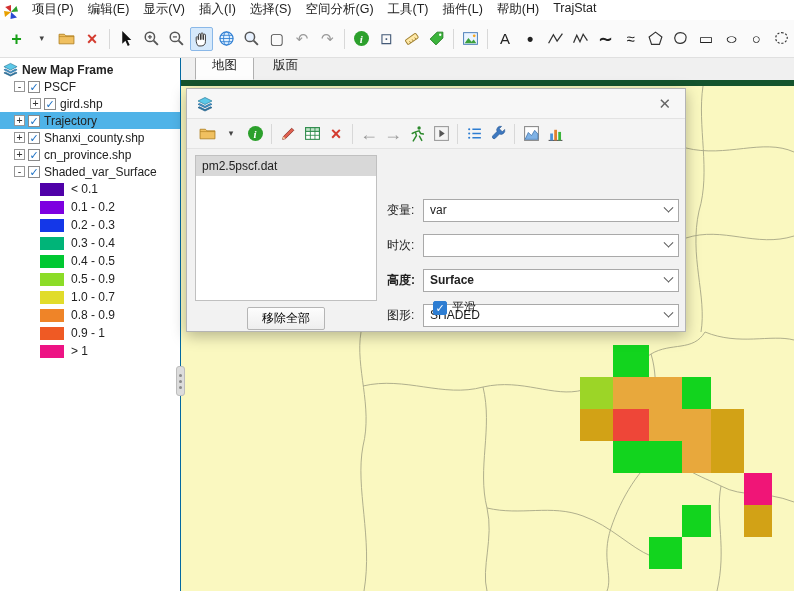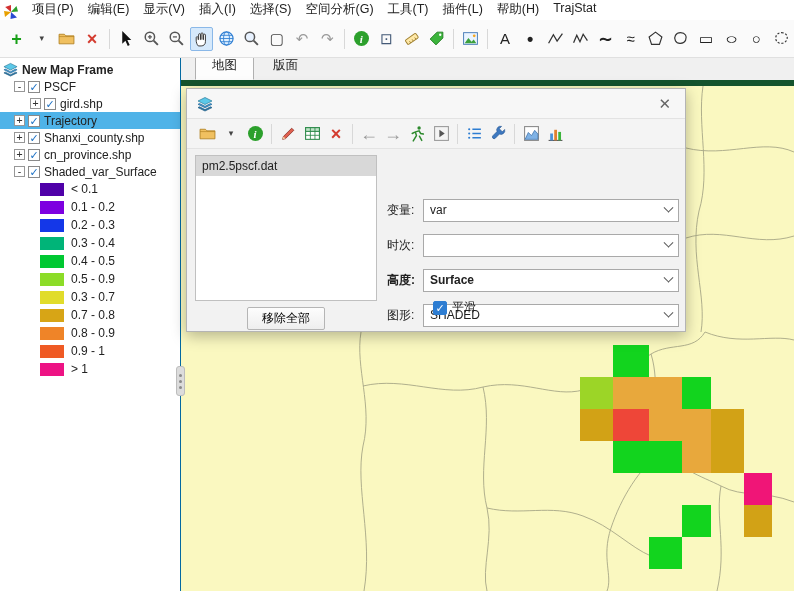--- a/index.html
+++ b/index.html
@@ -316,25 +316,21 @@
       <div class="lrow">
         <span class="swatch" style="background: rgb(0, 200, 50);"></span>
         <span>0.4 - 0.5</span>
       </div>
       <div class="lrow">
         <span class="swatch" style="background: rgb(140, 220, 40);"></span>
         <span>0.5 - 0.9</span>
       </div>
       <div class="lrow">
         <span class="swatch" style="background: rgb(225, 220, 43);"></span>
-        <span>0.3 - 0.7</span>
-      </div>
-      <div class="lrow">
-        <span class="swatch" style="background: rgb(215, 165, 22);"></span>
-        <span>0.7 - 0.8</span>
+        <span>1.0 - 0.7</span>
       </div>
       <div class="lrow">
         <span class="swatch" style="background: rgb(239, 132, 40);"></span>
         <span>0.8 - 0.9</span>
       </div>
       <div class="lrow">
         <span class="swatch" style="background: rgb(239, 90, 36);"></span>
         <span>0.9 - 1</span>
       </div>
       <div class="lrow">

